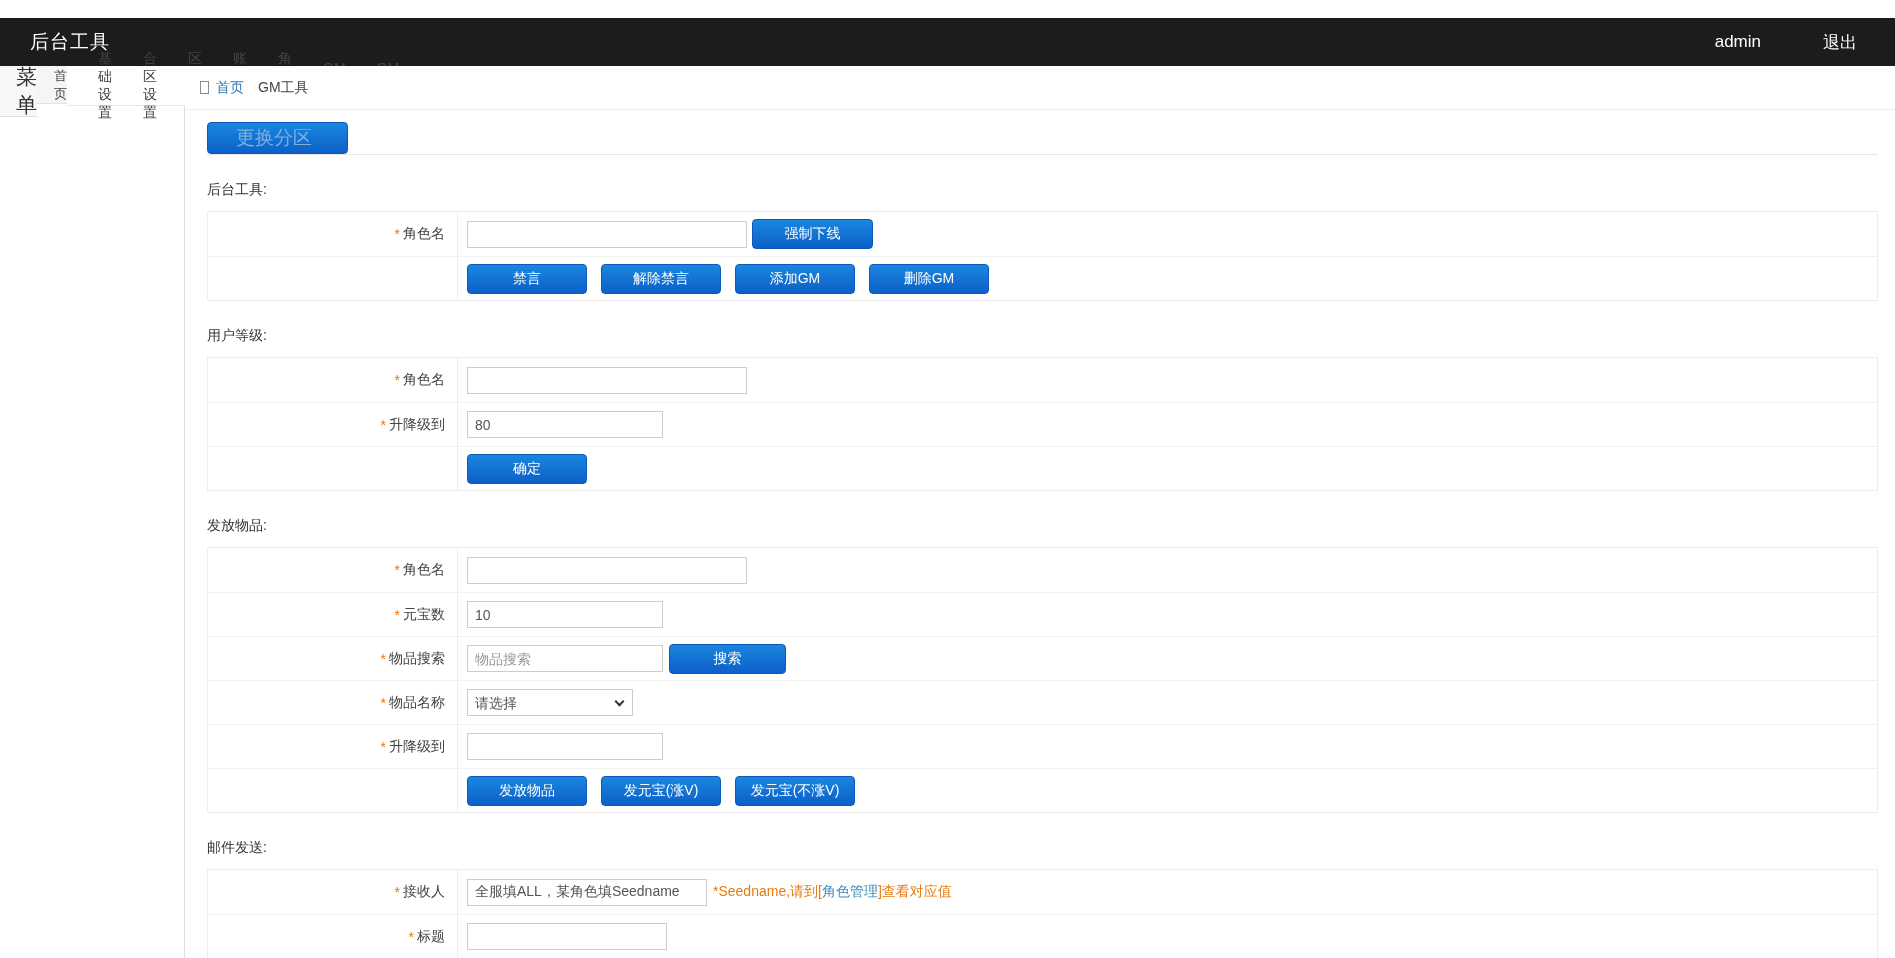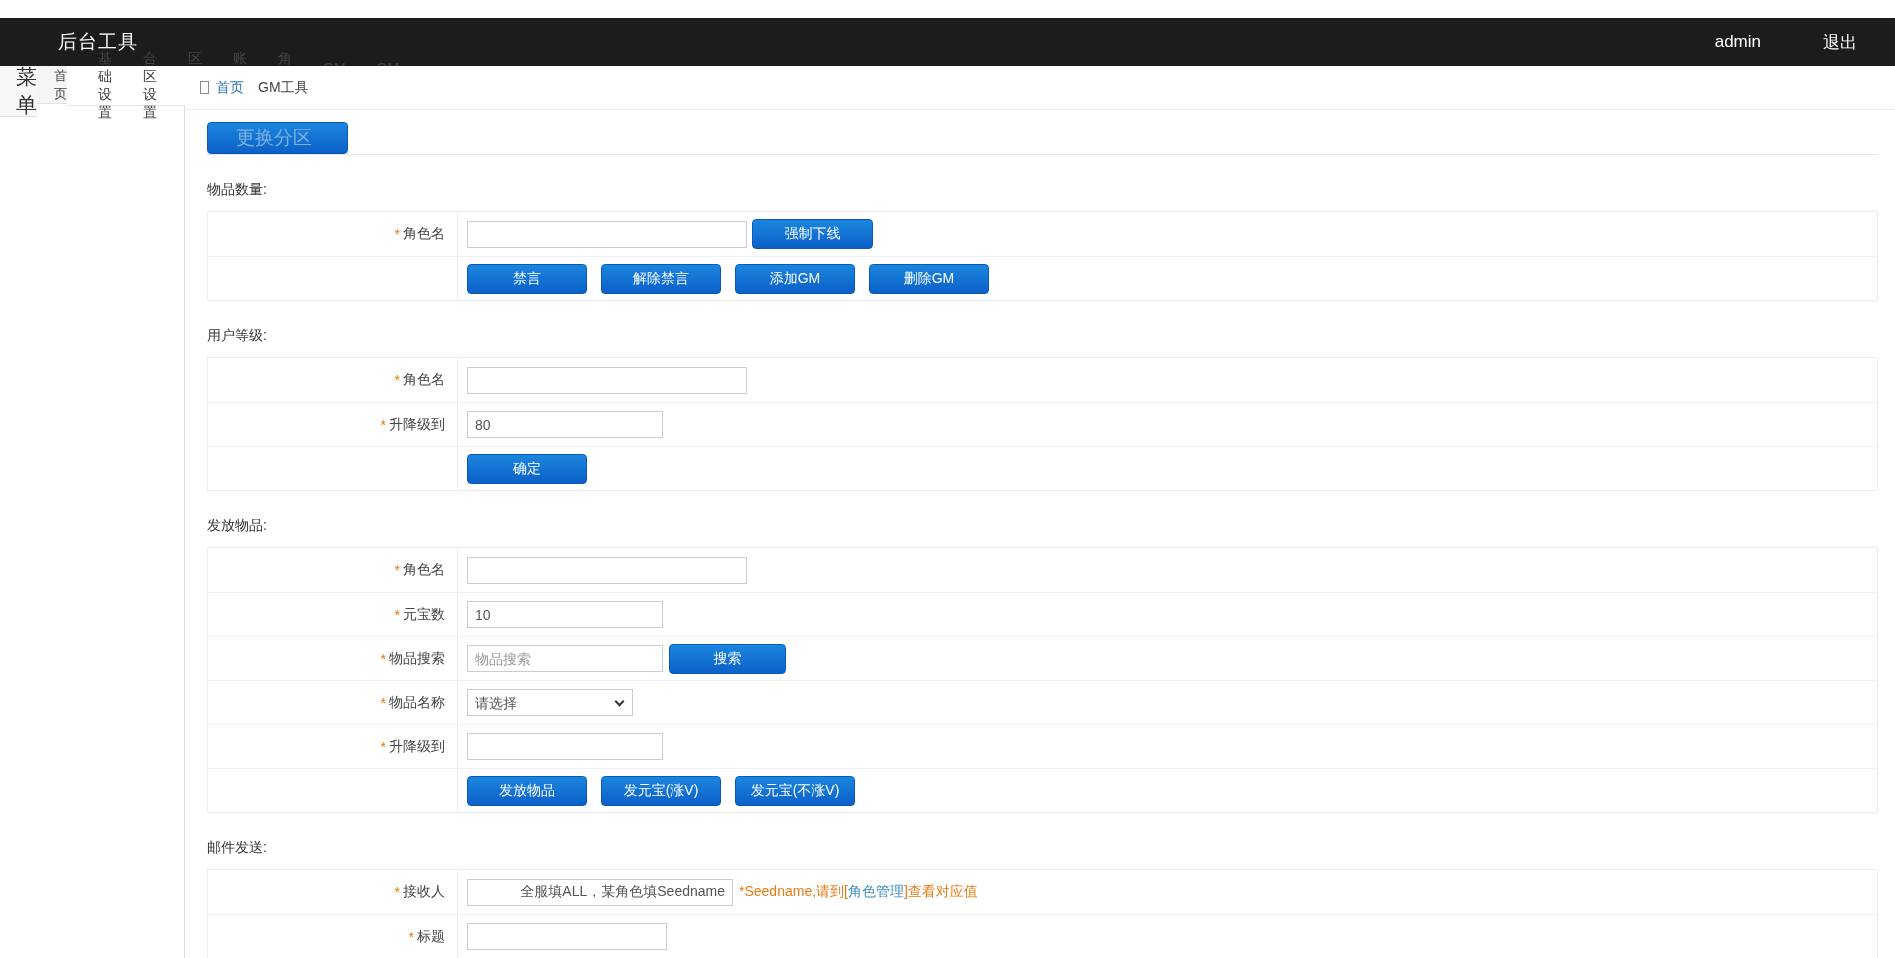--- a/index.html
+++ b/index.html
@@ -3,21 +3,21 @@
 <meta charset="utf-8">
 <style>
   * { margin:0; padding:0; box-sizing:border-box; }
   html,body { width:1895px; height:958px; overflow:hidden; background:#fff;
               font-family:"Liberation Sans","DejaVu Sans",sans-serif; }
 
   .topstrip { height:18px; background:#ffffff; }
 
   
   .navbar { height:48px; background:#1c1c1c; display:flex; align-items:center;
-            color:#fff;padding-left:28px; }
+            color:#fff; }
   .brand { font-size:19px; margin-left:30px; letter-spacing:1px; }
   .nav-right { margin-left:auto; display:flex; align-items:center; }
   .nav-user { font-size:17px; margin-right:62px; }
   .nav-logout { font-size:17px; margin-right:38px; cursor:pointer; }
 
   
   .layout { display:flex; height:892px; }
   .sidebar { width:185px; flex:0 0 185px; background:#fff;
              border-right:1px solid #ddd; display:flex; flex-direction:row; }
   .sb-title { height:51px; background:#f7f7f7; border-bottom:1px solid #e0e0e0;
@@ -59,21 +59,21 @@
                 display:flex; align-items:center; justify-content:flex-end;
                 padding-right:12px; font-size:14px; color:#444; }
   .req { color:#e4780c; margin-right:3px; font-size:14px; }
   .field-cell { flex:1; display:flex; align-items:center; padding-left:9px; }
 
   input[type=text], textarea, select {
       border:1px solid #ccc; border-radius:0; height:27px; font-size:14px;
       color:#555; padding:0 7px; outline:none; background:#fff;
       font-family:"Liberation Sans","DejaVu Sans",sans-serif; }
   input::placeholder, textarea::placeholder { color:#999; }
-  .w282 { width:266px;text-align:right; } .w280 { width:280px; } .w196 { width:196px; }
+  .w282 { width:240px; } .w280 { width:280px; } .w196 { width:196px; }
   .w200 { width:200px; }
 
   .selwrap { position:relative; display:inline-block; }
   .selwrap select { -webkit-appearance:none; appearance:none; width:166px;
                     padding-right:26px; }
   .selwrap .chev { position:absolute; right:10px; top:9px; width:7px; height:7px;
                    border-right:2px solid #333; border-bottom:2px solid #333;
                    transform:rotate(45deg); pointer-events:none; }
 
   .btn { display:inline-block; min-width:120px; height:30px; padding:0 10px;
@@ -121,21 +121,21 @@
       <span class="bc-home">首页</span>
       <span class="bc-current">GM工具</span>
     </div>
 
     <div class="page-body">
       <div class="tabrow">
         <button class="btn-switch">更换分区</button>
       </div>
 
       <div class="section">
-        <div class="section-title">物品数量:</div>
+        <div class="section-title">后台工具:</div>
         <div class="ftable">
           <div class="frow">
             <div class="label-cell">
               <span class="req">*</span>
               <span>角色名</span>
             </div>
             <div class="field-cell">
               <input type="text" class="w280" value="" style="">
               <button class="btn btn-after-input" style="min-width:121px">强制下线</button>
             </div>

